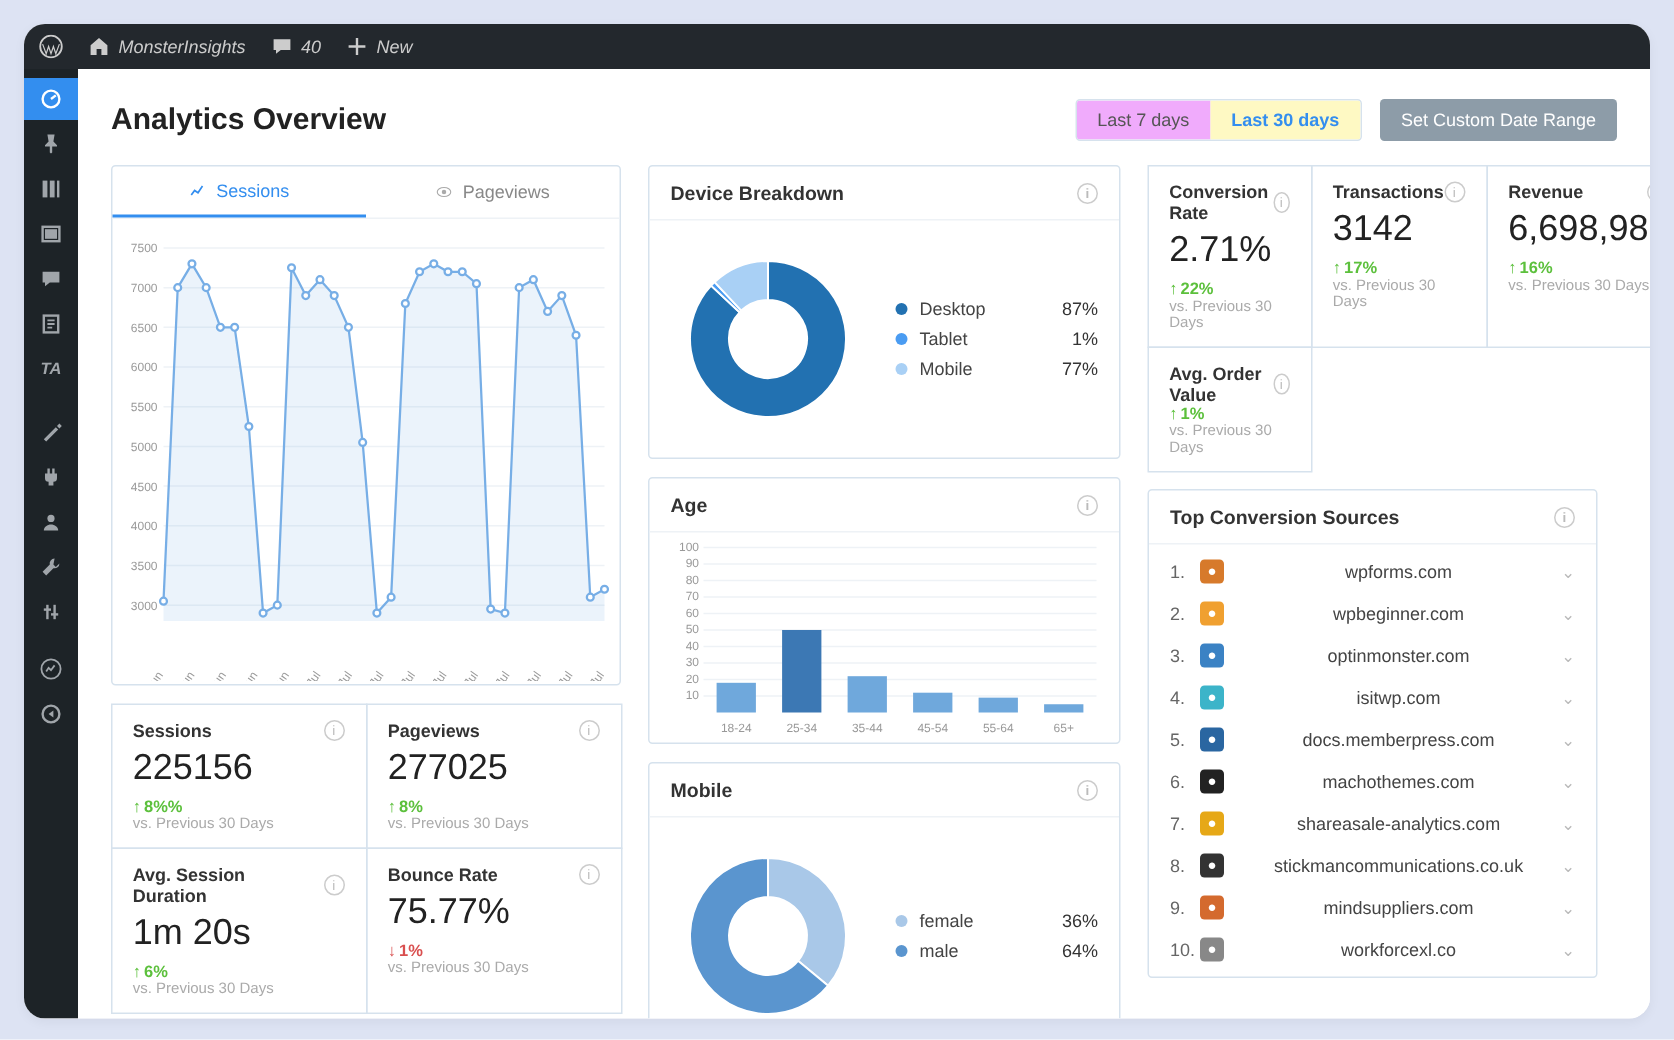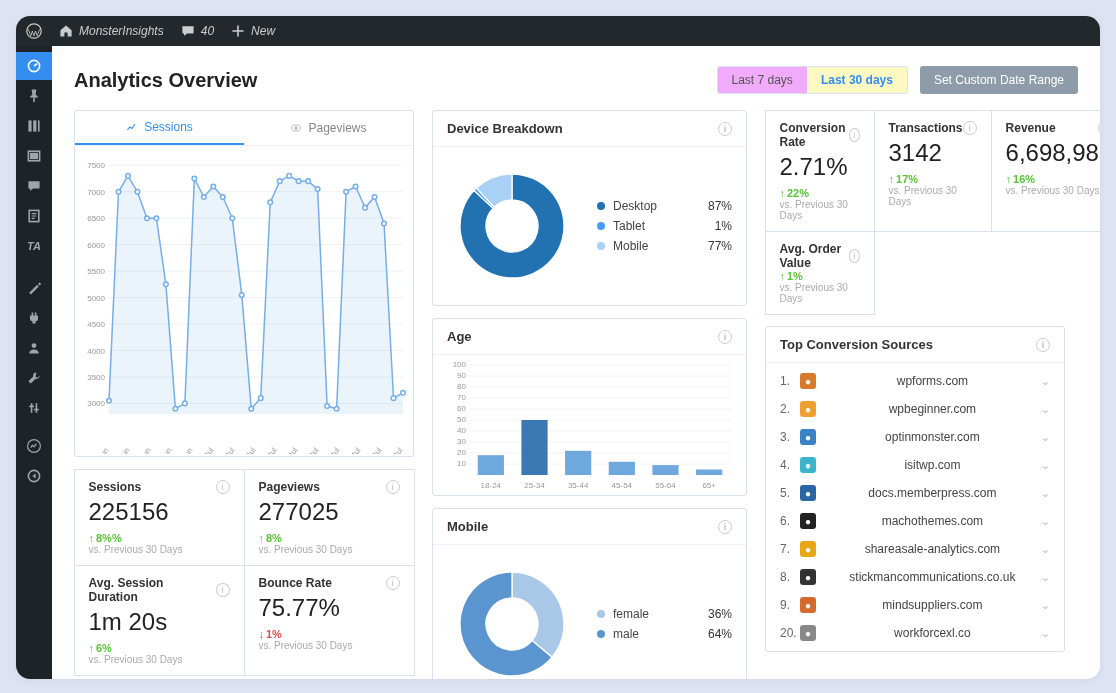--- a/index.html
+++ b/index.html
@@ -526,21 +526,21 @@
                 <span class="src-name">stickmancommunications.co.uk</span>
                 <span class="chev">⌄</span>
               </div>
               <div class="src-row">
                 <span class="src-num">9.</span>
                 <span class="src-icon" style="background:#d46a2e;color:#fff;">●</span>
                 <span class="src-name">mindsuppliers.com</span>
                 <span class="chev">⌄</span>
               </div>
               <div class="src-row">
-                <span class="src-num">20.</span>
+                <span class="src-num">10.</span>
                 <span class="src-icon" style="background:#888;color:#fff;">●</span>
                 <span class="src-name">workforcexl.co</span>
                 <span class="chev">⌄</span>
               </div>
             </div>
         </div>
       </div>
     </div>
   </div>
 </div>

